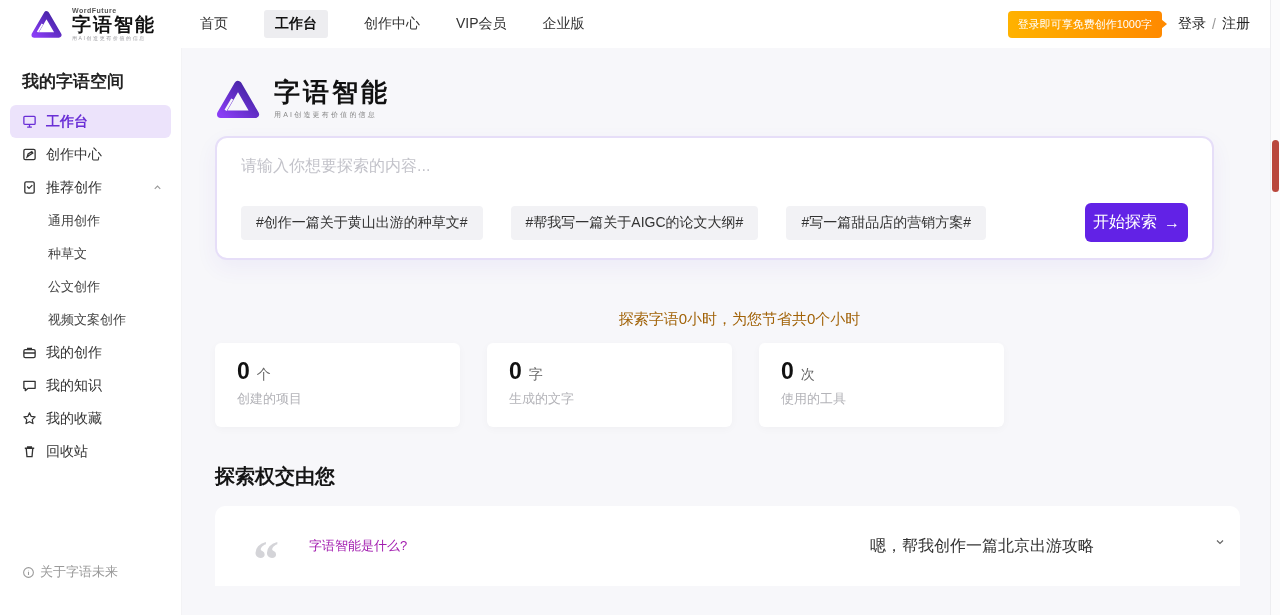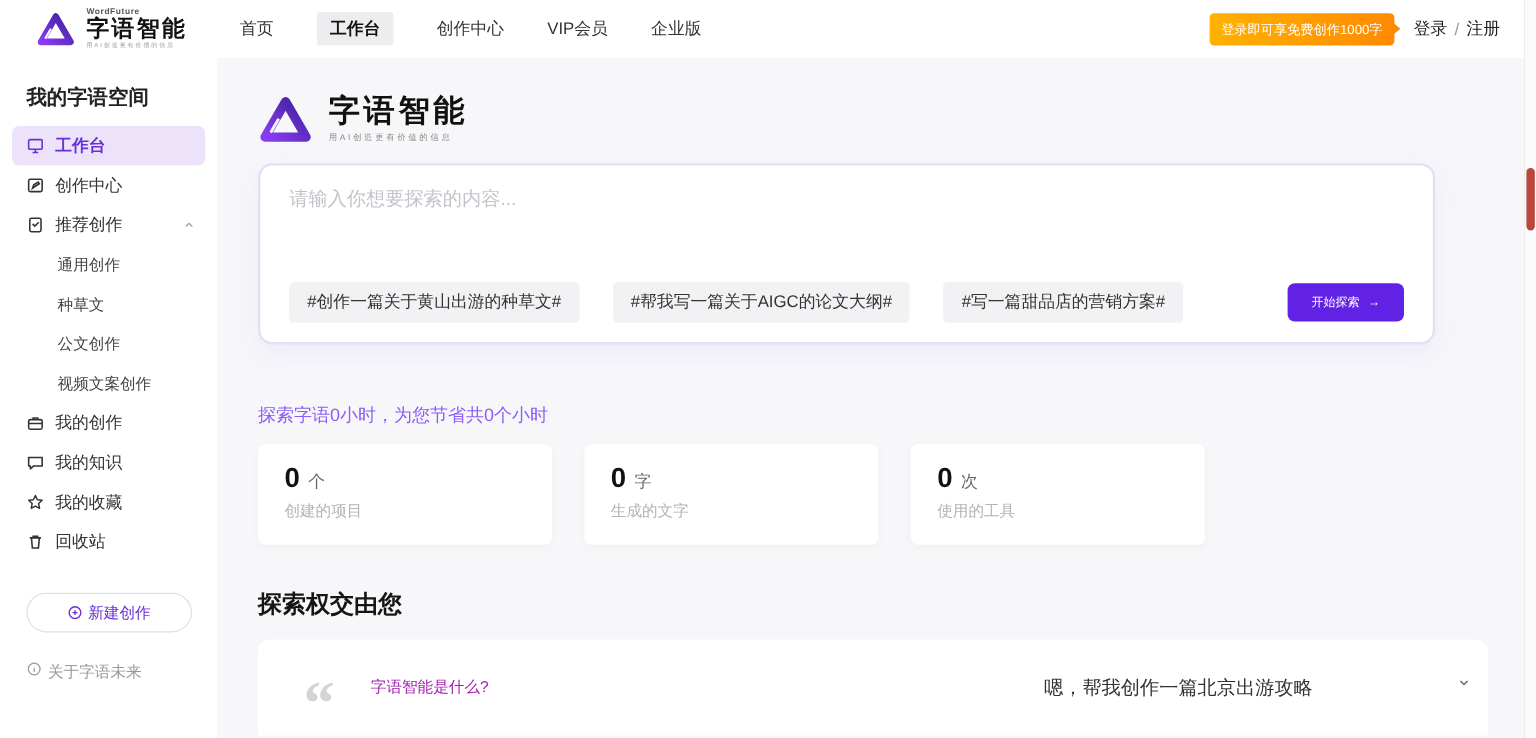--- a/index.html
+++ b/index.html
@@ -24,35 +24,35 @@
 
   
   .sidebar { position:absolute; top:48px; left:0; width:182px; height:567px; background:#fff; z-index:5; border-right:1px solid #f3f3f5; }
   .side-title { font-size:17px; font-weight:bold; color:#222; margin:22px 0 12px 22px; }
   .side-item { display:flex; align-items:center; gap:9px; height:33px; margin:0 10px; padding:0 0 0 12px; font-size:14px; color:#333; border-radius:6px; cursor:pointer; }
   .side-item svg { flex:none; }
   .side-item.active { background:#ece3fb; color:#6A2FD6; font-weight:bold; }
   .side-sub { display:flex; align-items:center; height:33px; padding-left:48px; font-size:13px; color:#444; cursor:pointer; }
   .chev { margin-left:auto; margin-right:8px; color:#999; display:flex; }
   .new-btn { display:flex; align-items:center; justify-content:center; gap:5px; width:138px; height:33px; margin:26px auto 0; border:1px solid #e0e0e4; border-radius:17px; background:#fff; color:#6A2FD6; font-size:13px; cursor:pointer; }
-  .about { position:absolute; left:22px; bottom:46px; display:flex; align-items:flex-start; gap:5px; font-size:13px; color:#999; cursor:pointer; }
+  .about { position:absolute; left:22px; bottom:34px; display:flex; align-items:center; gap:5px; font-size:13px; color:#999; cursor:pointer; }
 
   
   .main { position:absolute; top:48px; left:182px; width:1098px; height:567px; background:#f7f7fa; }
   .hero { display:flex; align-items:center; gap:13px; margin:30px 0 0 33px; }
   .hero-name { font-size:26px; font-weight:bold; color:#111; letter-spacing:3px; line-height:1.1; }
   .hero-sub { font-size:7px; color:#888; letter-spacing:2.2px; margin-top:3px; }
-  .search-card { margin:16px 84px 0 33px; height:151px; background:#fff; border:2px solid #e6def8; border-radius:12px; box-shadow:0 8px 22px rgba(90,50,200,.06); display:flex; flex-direction:column; padding:18px 24px 16px; }
+  .search-card { margin:16px 66px 0 33px; height:124px; background:#fff; border:2px solid #e6def8; border-radius:12px; box-shadow:0 8px 22px rgba(90,50,200,.06); display:flex; flex-direction:column; padding:18px 24px 16px; }
   .search-input { flex:1; border:none; outline:none; resize:none; font-size:16px; color:#333; background:transparent; }
   .search-input::placeholder { color:#c3c3ca; }
   .search-bottom { display:flex; align-items:center; }
   .chip { background:#f2f2f5; border-radius:4px; padding:8px 15px; font-size:14px; color:#333; cursor:pointer; white-space:nowrap; }
   .chip + .chip { margin-left:28px; }
-  .explore-btn { margin-left:auto; display:flex; align-items:center; gap:7px; background:#6222e6; color:#fff; border:none; border-radius:6px; padding:9px 20px; font-size:10px; cursor:pointer; }
-  .stats-line { margin:50px 16px 0 33px; font-size:15px; color:#8b5cf6; }
+  .explore-btn { margin-left:auto; display:flex; align-items:center; gap:7px; background:#6222e6; color:#fff; border:none; border-radius:6px; padding:9px 8px; font-size:16px; cursor:pointer; }
+  .stats-line { margin:50px 16px 0 33px; font-size:15px; color:#a16207;text-align:center; }
   .stats-row { display:flex; gap:27px; margin:14px 66px 0 33px; }
   .stat-card { width:245px; height:84px; background:#fff; border-radius:6px; box-shadow:0 2px 8px rgba(0,0,0,.03); padding:15px 22px; }
   .stat-top { display:flex; align-items:baseline; gap:7px; }
   .stat-val { font-size:23px; font-weight:bold; color:#111; }
   .stat-unit { font-size:14px; color:#666; }
   .stat-label { font-size:13px; color:#b3b3b8; margin-top:5px; }
   .section { margin:36px 0 0 33px; }
   .section-title { font-size:20px; font-weight:bold; color:#151515; }
   .section-sub { font-size:13px; color:#999; margin-top:9px; }
   .qa-card { position:relative; margin:16px 40px 0 33px; height:80px; background:#fff; border-radius:10px 10px 0 0; display:flex; align-items:center; padding:0 26px; }
@@ -165,27 +165,20 @@
     <span>我的收藏</span>
   </div>
 
   <div class="side-item">
     <svg width="15" height="15" viewBox="0 0 16 16" fill="none" stroke="currentColor" stroke-width="1.4">
         <path d="M3 4.5h10M6 4.5V3h4v1.5M4.5 4.5l.8 9h5.4l.8-9"></path>
       </svg>
     <span>回收站</span>
   </div>
 
-  <button class="new-btn">
-    <svg width="13" height="13" viewBox="0 0 16 16" fill="none" stroke="currentColor" stroke-width="1.4">
-        <circle cx="8" cy="8" r="6"></circle>
-        <path d="M8 5.5v5M5.5 8h5"></path>
-      </svg>
-    <span>新建创作</span>
-  </button>
 
   <div class="about">
     <svg width="13" height="13" viewBox="0 0 16 16" fill="none" stroke="currentColor" stroke-width="1.3">
         <circle cx="8" cy="8" r="6"></circle>
         <path d="M8 7v4M8 5v.2"></path>
       </svg>
     <span>关于字语未来</span>
   </div>
 </aside>
 

